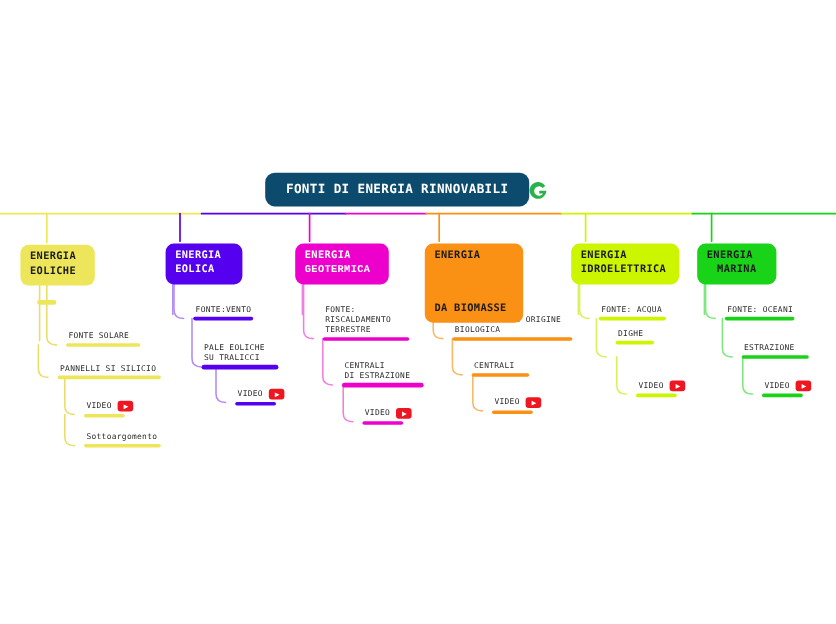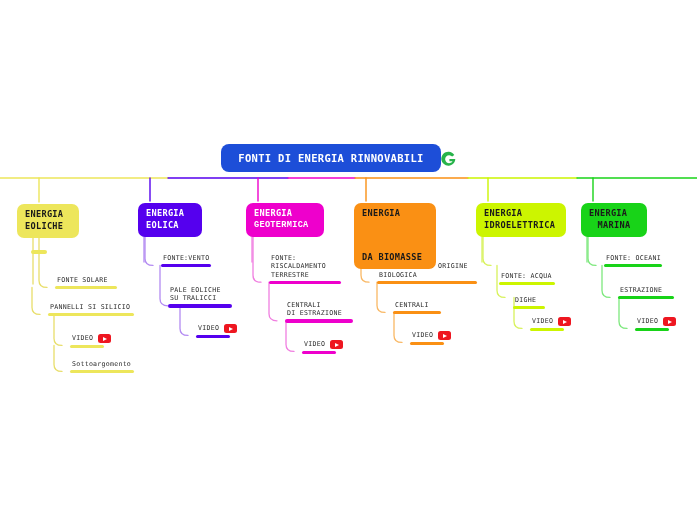--- a/index.html
+++ b/index.html
@@ -23,21 +23,21 @@
     height: 520px;
     pointer-events: none;
   }
   
   .root-node {
     position: absolute;
     left: 221px;
     top: 144px;
     width: 220px;
     height: 28px;
-    background: #1d4ed8;
+    background: #0c4a6e;
     border-radius: 8px;
     display: flex;
     align-items: center;
     justify-content: center;
     box-sizing: border-box;
     z-index: 5;
   }
   .root-label {
     color: #ffffff;
     font-size: 10.5px;
@@ -282,27 +282,27 @@
           <span class="yt-icon">
             <span class="tri"></span>
           </span>
         </div>
         <div class="topic-bar" style="width: 34px; background: rgb(250, 144, 20);"></div>
       </div>
       <div class="branch-node" style="left: 476px; top: 203px; width: 90px; background: rgb(204, 245, 0);">
         <div class="bn-line" style="color: rgb(26, 26, 26);">ENERGIA</div>
         <div class="bn-line" style="color: rgb(26, 26, 26);">IDROELETTRICA</div>
       </div>
-      <div class="topic" style="left: 499px; top: 272px;">
+      <div class="topic" style="left: 499px; top: 254px;">
         <div class="">
           <div class="topic-text">FONTE: ACQUA</div>
         </div>
         <div class="topic-bar" style="width: 56px; background: rgb(204, 245, 0);"></div>
       </div>
-      <div class="topic" style="left: 513px; top: 296px;">
+      <div class="topic" style="left: 513px; top: 274px;">
         <div class="">
           <div class="topic-text">DIGHE</div>
         </div>
         <div class="topic-bar" style="width: 32px; background: rgb(204, 245, 0);"></div>
       </div>
       <div class="topic" style="left: 530px; top: 317px;">
         <div class="topic-video">
           <div class="topic-text">VIDEO</div>
           <span class="yt-icon">
             <span class="tri"></span>

